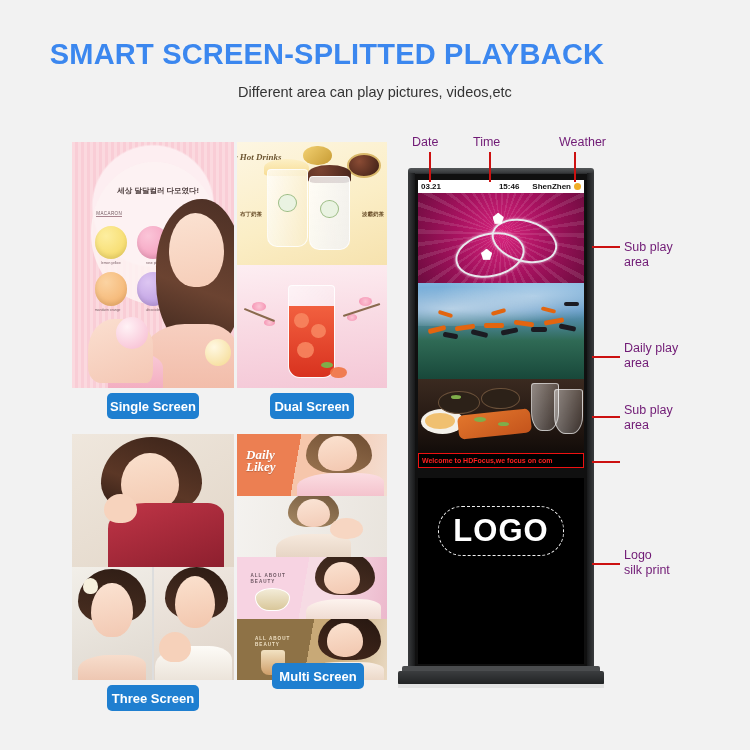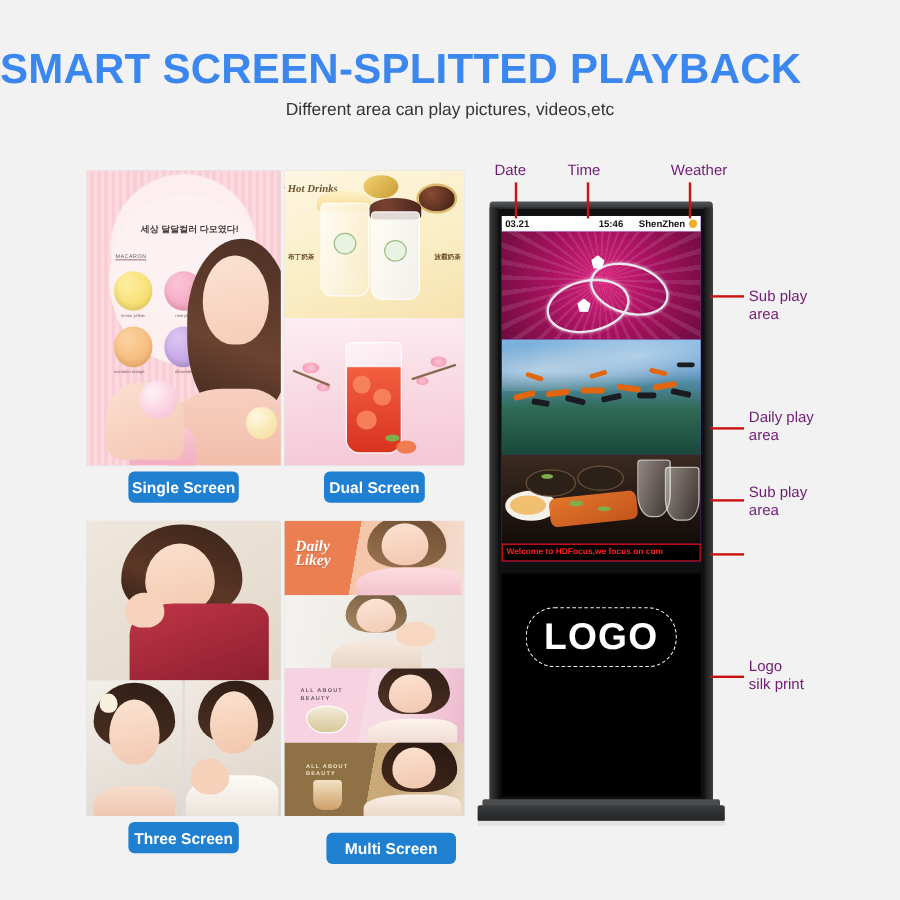--- a/index.html
+++ b/index.html
@@ -8,21 +8,21 @@
     background:#f2f2f2;
     font-family:"Liberation Sans", sans-serif;
     overflow:hidden;
     position:relative;
   }
   .page{position:relative;width:750px;height:750px;}
 
   
   .title{
     position:absolute;left:0;top:38px;width:654px;text-align:center;
-    font-size:35px;font-weight:bold;color:#3b87ef;letter-spacing:.2px;
+    font-size:29px;font-weight:bold;color:#3b87ef;letter-spacing:.2px;
     white-space:nowrap;
   }
   .subtitle{
     position:absolute;left:0;top:84px;width:750px;text-align:center;
     font-size:14.5px;color:#343434;
   }
 
   
   .panel{position:absolute;overflow:hidden;background:#ddd;}
   .btn{
@@ -305,21 +305,21 @@
       <div class="aab" style="left:12%;top:28%;color:#f0e2c6;">
         <div>ALL ABOUT</div>
         <div>BEAUTY</div>
       </div>
       <div class="jar" style="left:16%;top:52%;width:16%;height:40%;background:linear-gradient(180deg,#f2e2c2,#cf9f6a);border-radius:3px 3px 8px 8px;"></div>
       <div class="hair" style="left:54%;top:-8%;width:42%;height:76%;background:linear-gradient(200deg,#241610,#46291c);"></div>
       <div class="face" style="left:60%;top:8%;width:24%;height:54%;background:linear-gradient(170deg,#fbe2d0,#f1c6ae);"></div>
       <div class="p1shoulder" style="right:2%;bottom:0;width:54%;height:30%;background:linear-gradient(180deg,#f9efe6,#ecd9c9);"></div>
     </div>
   </div>
-  <div class="btn" style="left:272px;top:694px;width:108px;">Multi Screen</div>
+  <div class="btn" style="left:272px;top:663px;width:92px;">Multi Screen</div>
 
   <div class="kiosk">
     <div class="kioskTopEdge"></div>
     <div class="kioskBody"></div>
     <div class="sideL"></div>
     <div class="sideR"></div>
 
     <div class="screen">
 
       <div class="statusbar">

